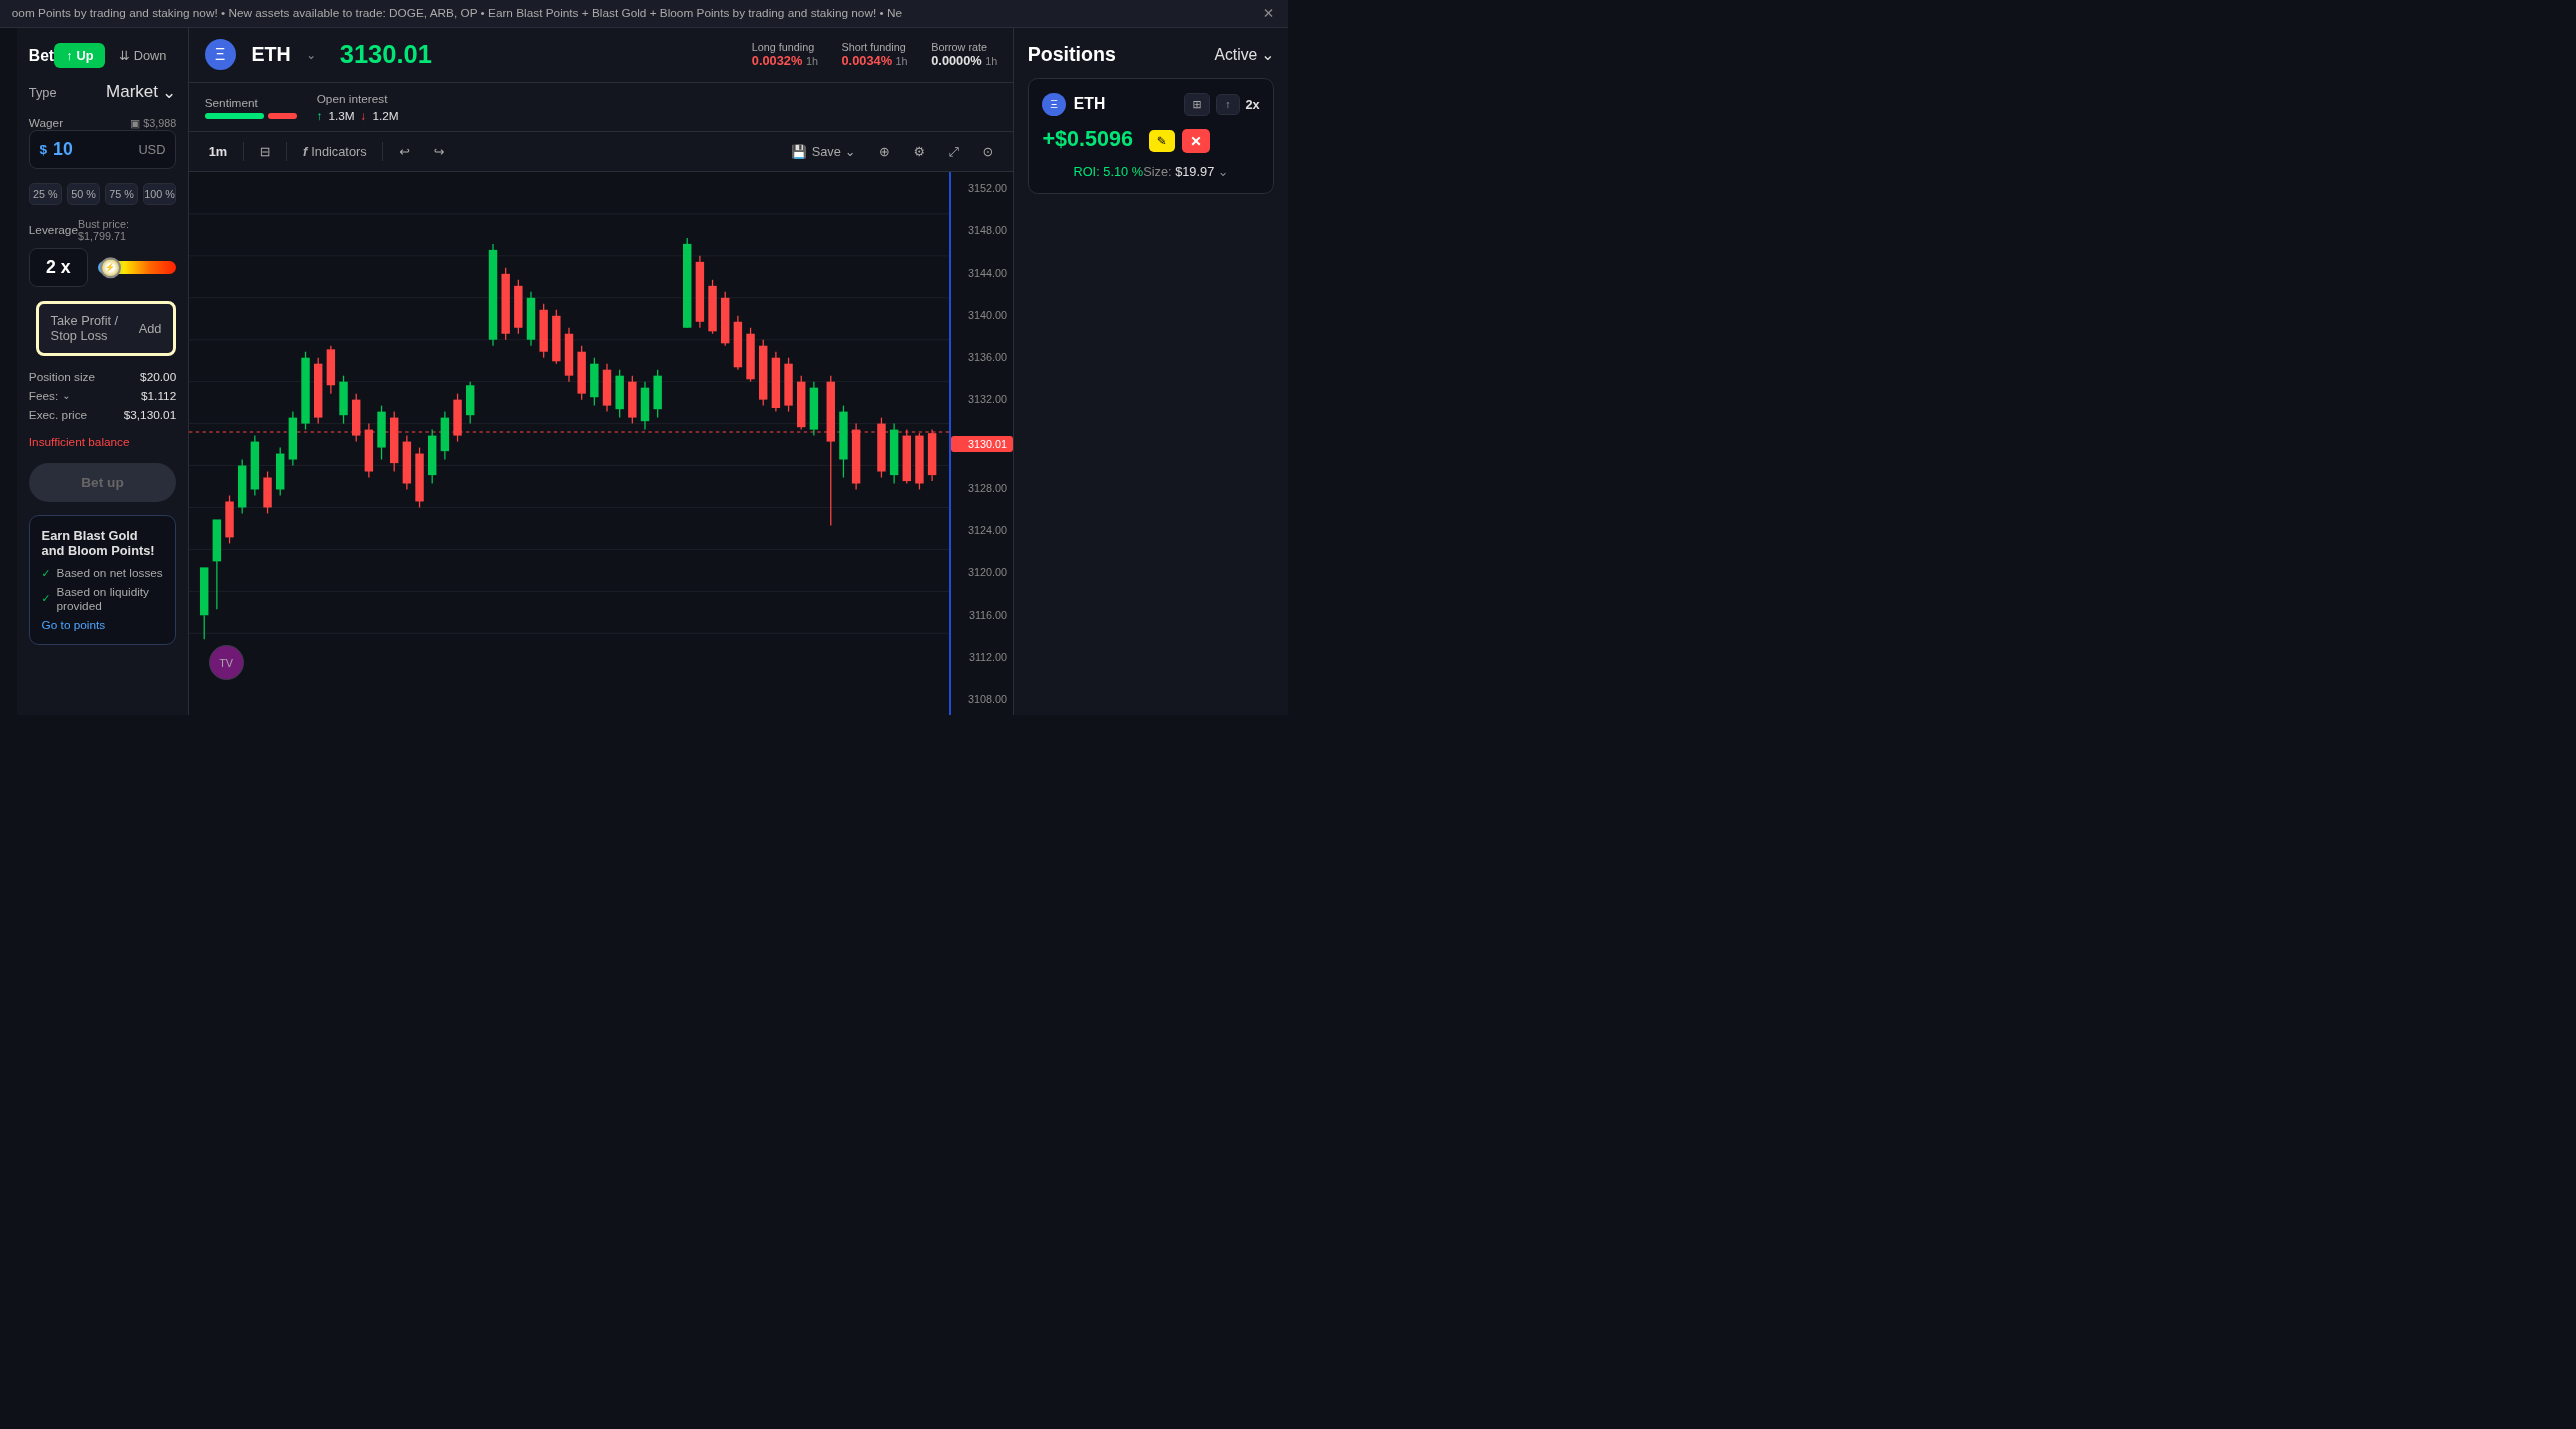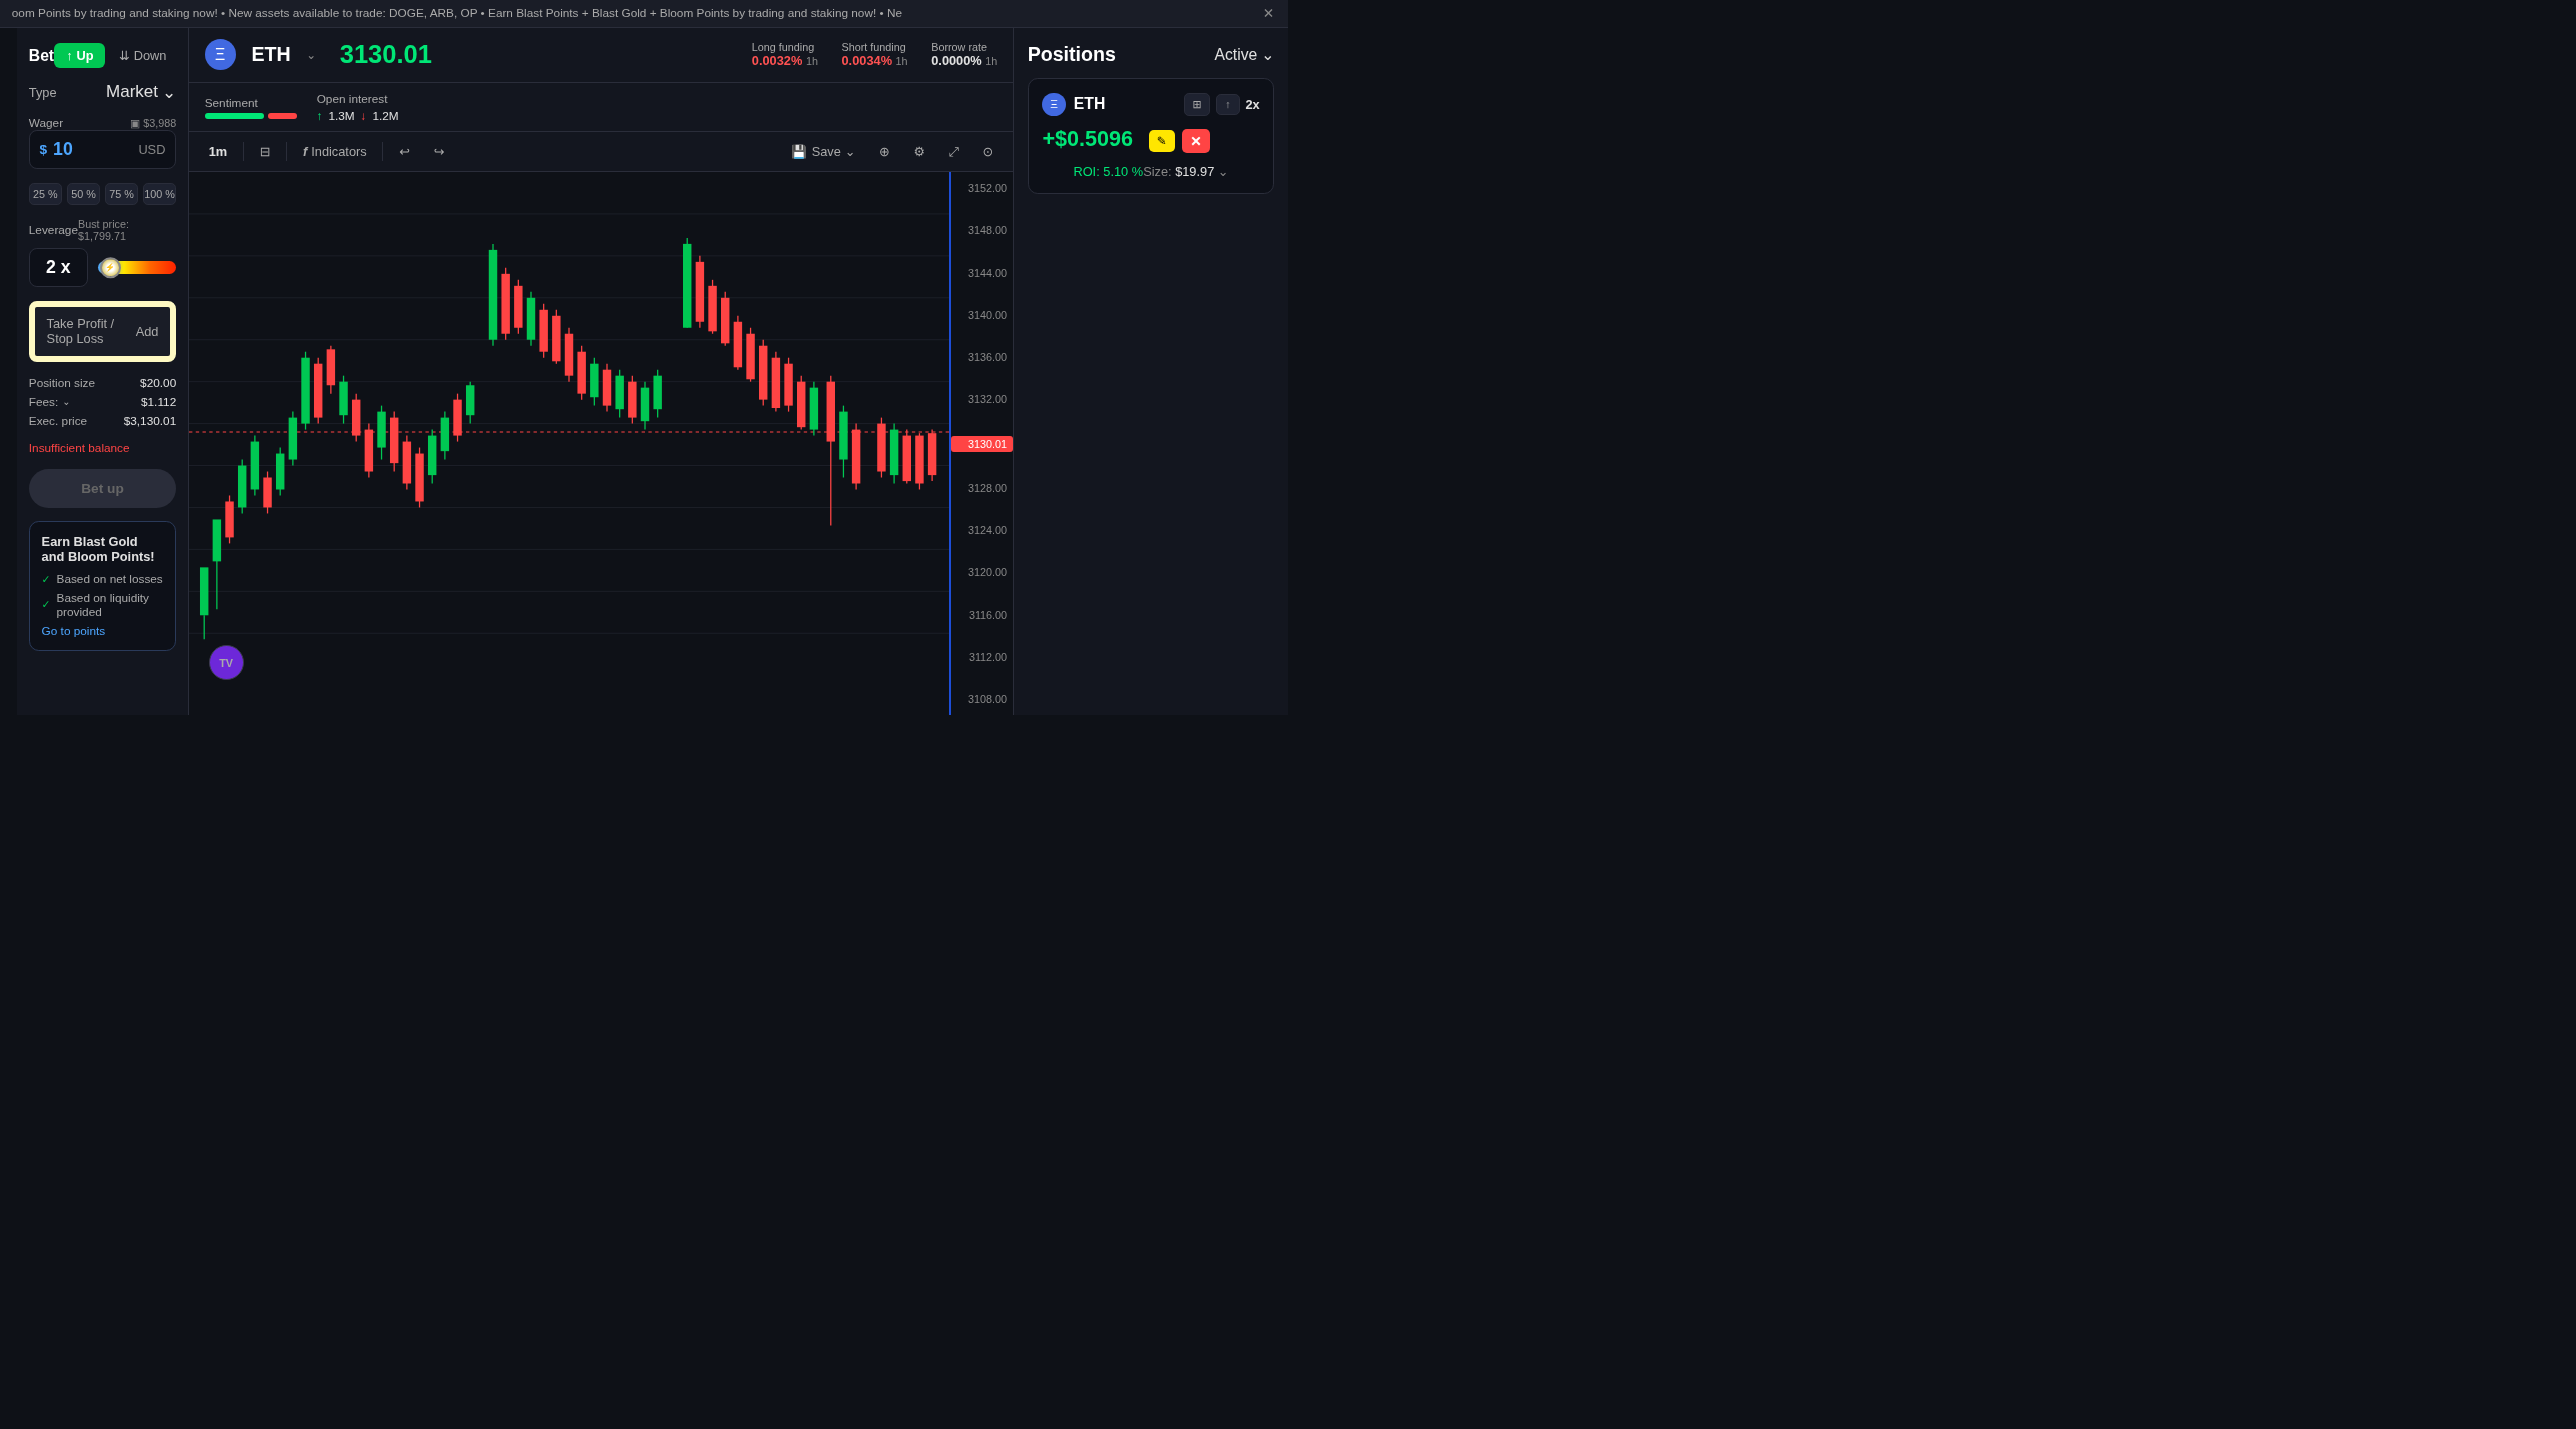--- a/index.html
+++ b/index.html
@@ -223,25 +223,26 @@
       align-items: center;
       justify-content: center;
       font-size: 7.9px;
     }
 
     .tp-sl-row {
       display: flex;
       align-items: center;
       justify-content: space-between;
       background: #1a1d27;
-      border: 6px solid #fef9c3;
+      border: 3px solid #fef9c3;
       border-radius: 7.9px;
       padding: 9.8px 11.8px;
       font-size: 12.8px;
       color: #aaa;
+      margin-left: 7px;
     }
     .add-btn {
       color: #aaa;
       cursor: pointer;
       font-size: 12.8px;
     }
 
     .position-info {
       display: flex;
       flex-direction: column;
@@ -988,21 +989,21 @@
 
           <line x1="865" y1="218" x2="865" y2="265" stroke="#ff4444" stroke-width="1.5"></line>
           <rect x="860" y="220" width="10" height="40" fill="#ff4444"></rect>
 
           <line x1="880" y1="215" x2="880" y2="258" stroke="#ff4444" stroke-width="1.5"></line>
           <rect x="875" y="218" width="10" height="35" fill="#ff4444"></rect>
         </svg>
       </div>
 
       <div style="position:absolute;bottom:35px;left:19.6px;">
-        <div style="width:35px;height:35px;background:#6d28d9;border-radius:50%;display:flex;align-items:center;justify-content:center;font-size:10.8px;font-weight:700;color:#aaa;border:1px solid #3a3d4a;">TV</div>
+        <div style="width:35px;height:35px;background:#701a75;border-radius:50%;display:flex;align-items:center;justify-content:center;font-size:10.8px;font-weight:400;color:#aaa;border:1px solid #3a3d4a;">TV</div>
       </div>
 
       <div class="price-labels">
         <div class="price-label">3152.00</div>
         <div class="price-label">3148.00</div>
         <div class="price-label">3144.00</div>
         <div class="price-label">3140.00</div>
         <div class="price-label">3136.00</div>
         <div class="price-label">3132.00</div>
         <div class="price-label current">3130.01</div>

